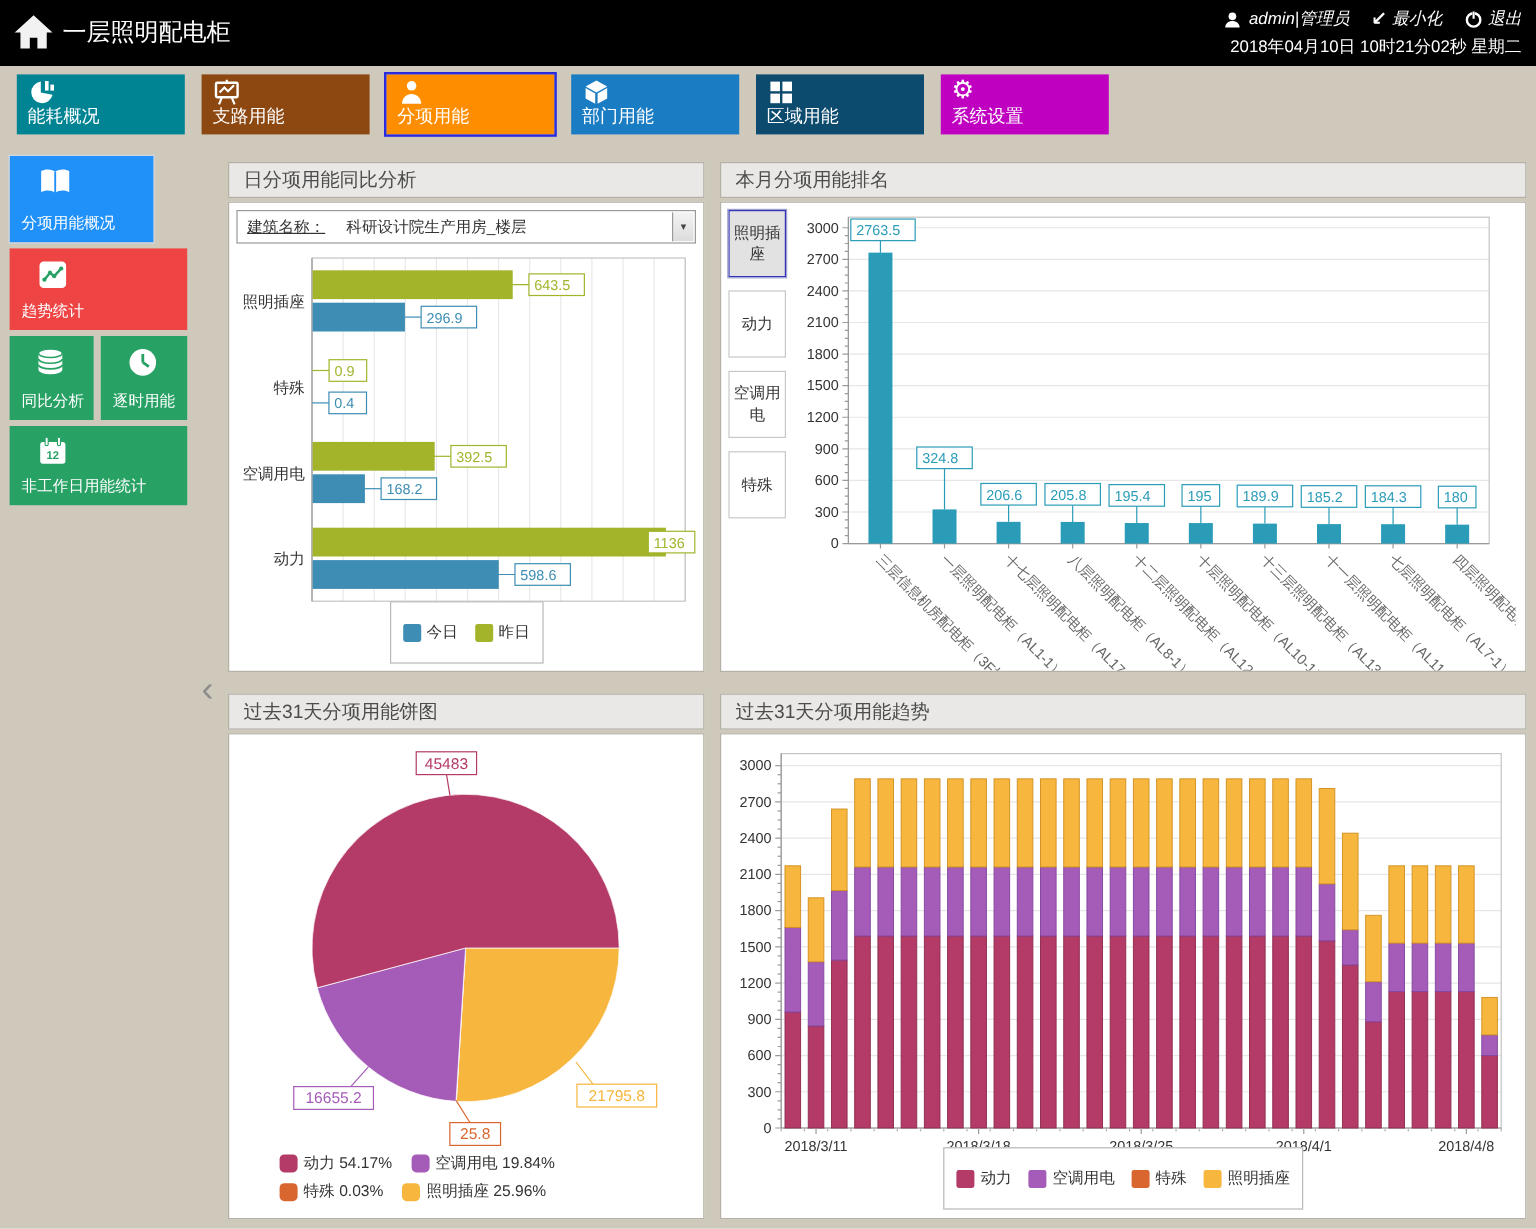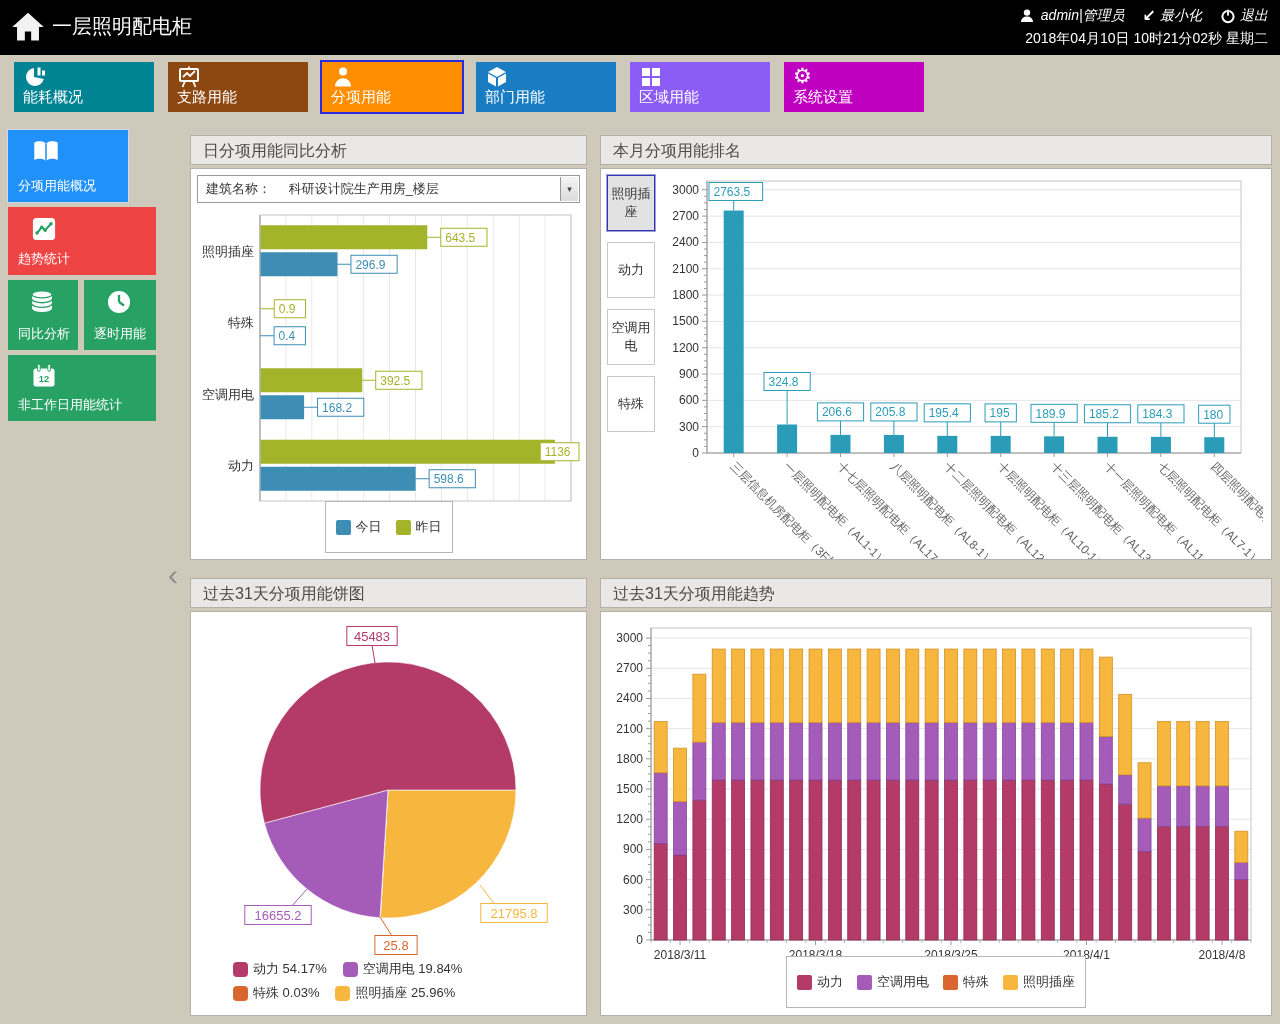--- a/index.html
+++ b/index.html
@@ -23,21 +23,21 @@
   .side-btn svg{position:absolute;left:22px;top:8px;}
   .side-btn .lbl{position:absolute;left:10px;bottom:7px;font-size:13px;white-space:nowrap;}
   .side-btn.active{outline:1px solid #cfd8e2;}
   .collapse{position:absolute;left:168px;top:560px;font-size:30px;color:#8d8d8d;cursor:pointer;line-height:30px;}
   
   .panel{position:absolute;}
   .panel-header{position:absolute;top:0;left:0;right:0;height:30px;background:#e9e8e6;border:1px solid #b5b1a7;font-size:16px;color:#4c4c4c;line-height:30px;padding-left:12px;box-sizing:border-box;}
   .panel-body{position:absolute;top:33px;left:0;right:0;bottom:0;background:#fff;border:1px solid #b5b1a7;overflow:hidden;}
   
   .select-box{position:absolute;top:6px;left:6px;right:6px;height:26px;border:1px solid #999;background:#fff;font-size:13px;color:#333;line-height:26px;cursor:pointer;}
-  .sel-label{margin-left:8px;}
+  .sel-label{margin-left:8px;text-decoration:underline;}
   .sel-value{margin-left:14px;}
   .sel-btn{position:absolute;right:1px;top:1px;bottom:1px;width:17px;background:linear-gradient(#f4f4f4,#dcdcdc);border-left:1px solid #999;text-align:center;line-height:24px;font-size:9px;color:#444;}
   
   .legend-wrap{position:absolute;left:0;right:0;display:flex;justify-content:center;}
   .legend-box{display:flex;align-items:center;gap:14px;border:1px solid #b7b7b7;padding:16px 10px;font-size:13px;color:#333;background:#fff;}
   .legend-item{display:flex;align-items:center;gap:5px;white-space:nowrap;}
   .sw{width:15px;height:15px;display:inline-block;border-radius:2px;}
   .pie-legend{position:absolute;left:42px;top:348px;width:330px;display:flex;flex-wrap:wrap;column-gap:16px;row-gap:6px;font-size:13px;color:#333;}
   
   .rk-col{position:absolute;left:6px;top:6px;width:50px;}
@@ -109,21 +109,21 @@
     <span class="lbl">分项用能</span>
   </div>
   <div class="nav-btn" style="left: 476px; background: rgb(26, 124, 195);">
     <svg width="24" height="24" viewBox="0 0 24 24">
         <path d="M12 2 L21 7 L12 12 L3 7 Z" fill="#fff"></path>
         <path d="M3 8.4 L11 13 V21.5 L3 17 Z" fill="#fff"></path>
         <path d="M21 8.4 L13 13 V21.5 L21 17 Z" fill="#fff"></path>
       </svg>
     <span class="lbl">部门用能</span>
   </div>
-  <div class="nav-btn" style="left: 630px; background: #8b5cf6;">
+  <div class="nav-btn" style="left: 630px; background: #0c4a6e;">
     <svg width="24" height="24" viewBox="0 0 24 24">
         <rect x="3" y="3" width="8" height="8" fill="#fff"></rect>
         <rect x="13" y="3" width="8" height="8" fill="#fff"></rect>
         <rect x="3" y="13" width="8" height="8" fill="#fff"></rect>
         <rect x="13" y="13" width="8" height="8" fill="#fff"></rect>
       </svg>
     <span class="lbl">区域用能</span>
   </div>
   <div class="nav-btn" style="left: 784px; background: rgb(192, 0, 192);">
     <span class="charic">⚙</span>

